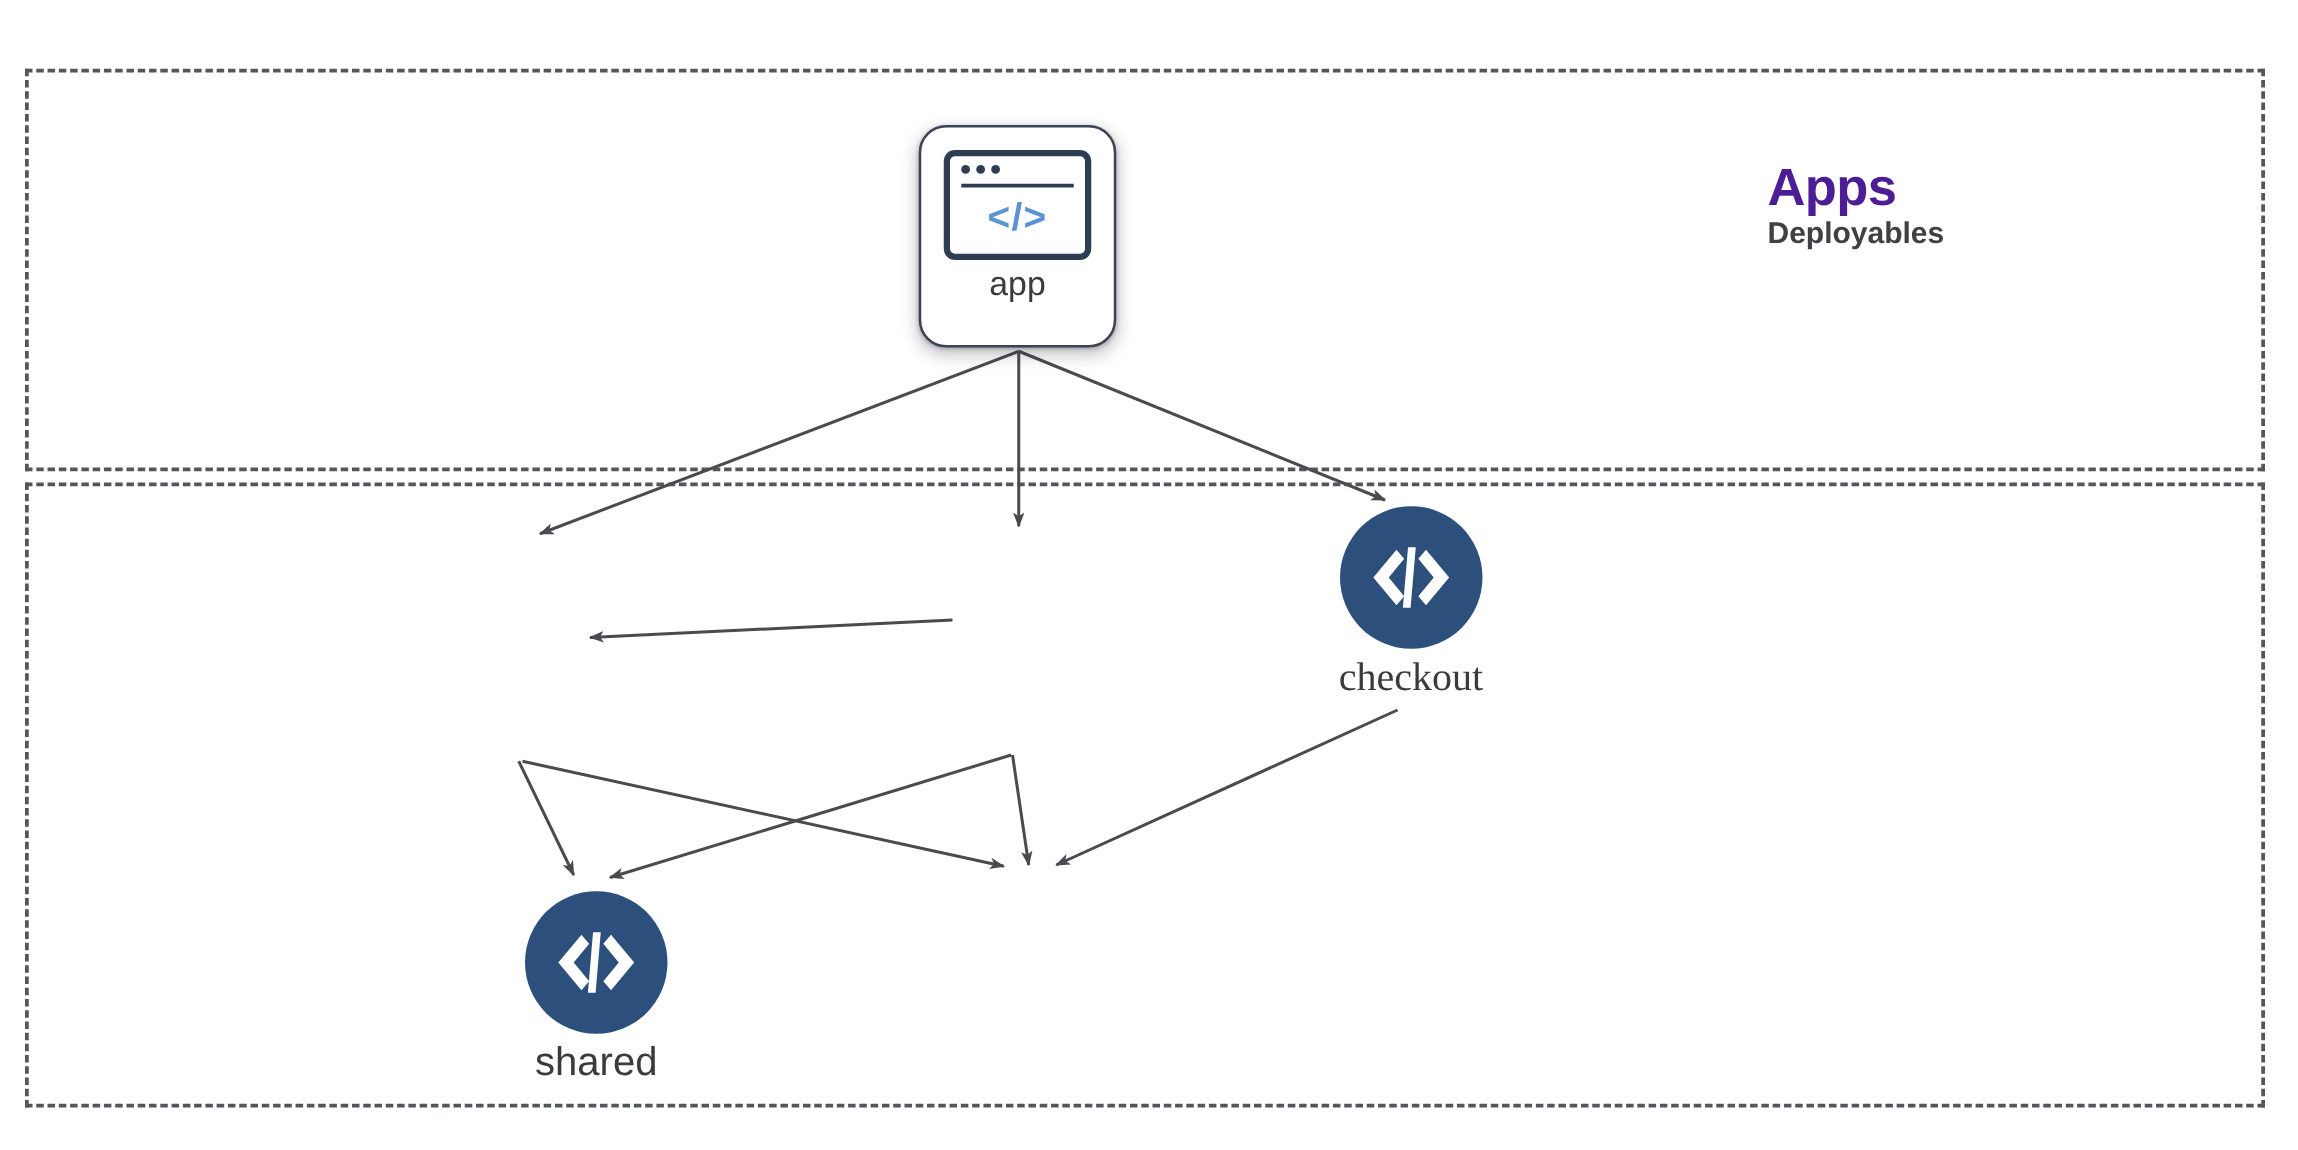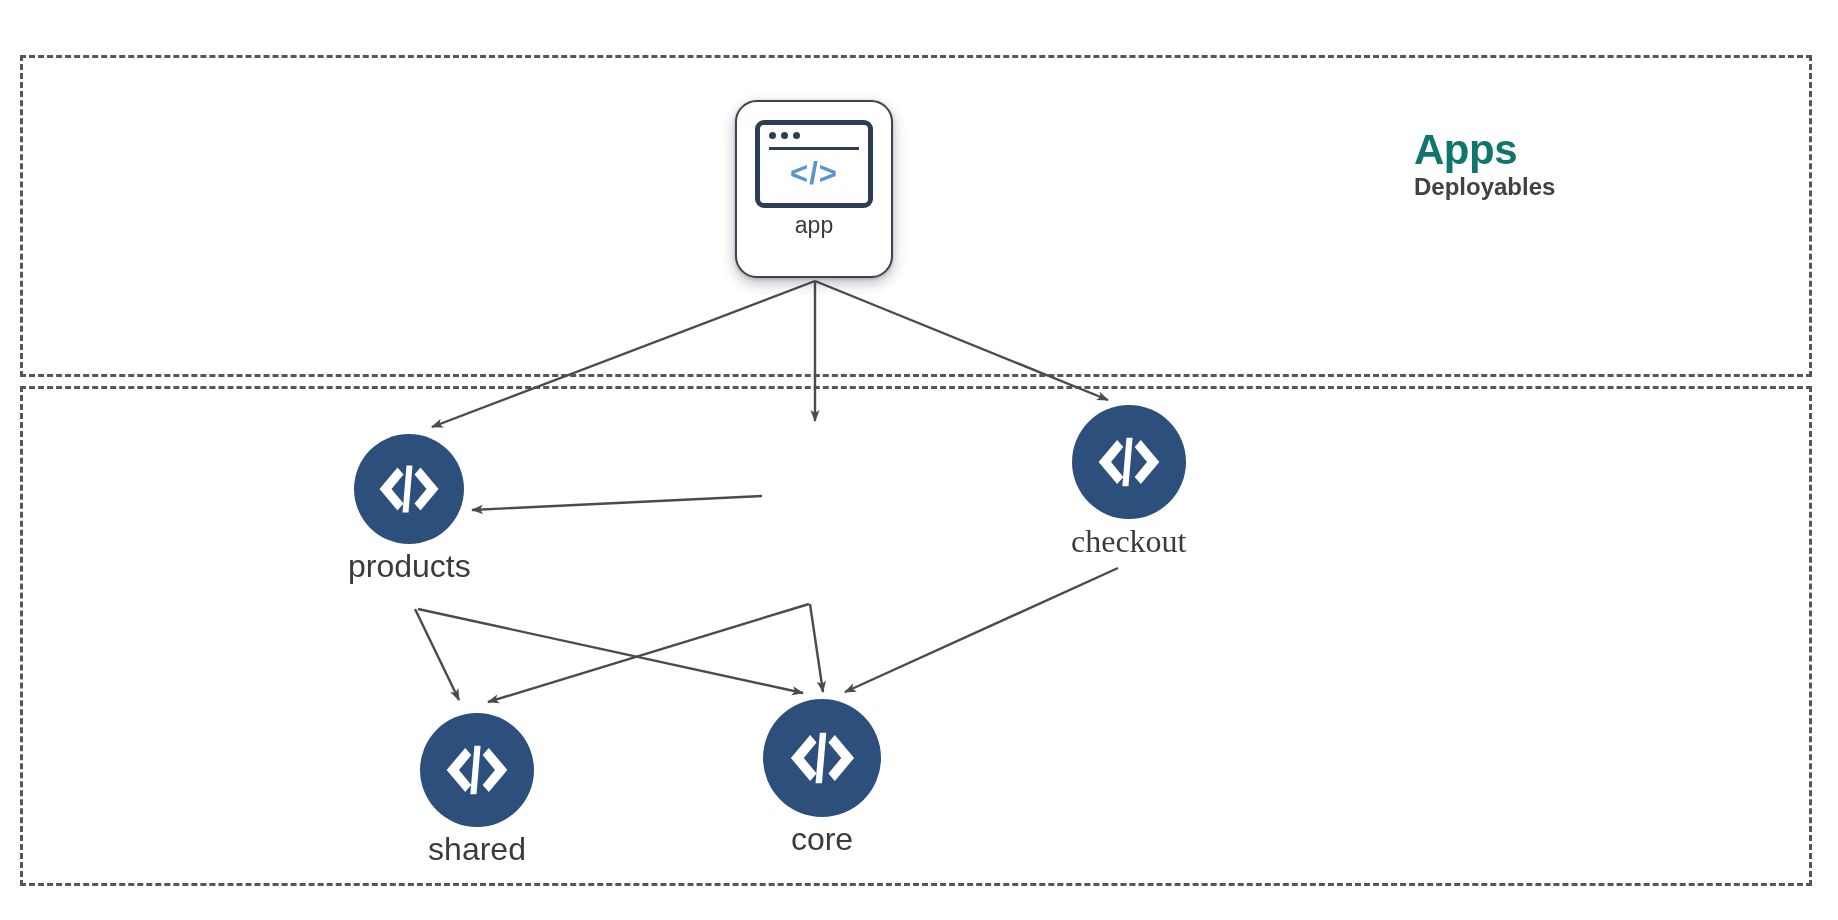--- a/index.html
+++ b/index.html
@@ -45,21 +45,21 @@
   
   .zone-legend {
     position: absolute;
     color: #3b3b3f;
   }
   .zone-title {
     font-size: 42px;
     font-weight: bold;
     letter-spacing: -0.5px;
     line-height: 1.05;
-    color: #0f766e;
+    color: #4c1d95;
   }
   .zone-sub {
     font-size: 24px;
     font-weight: bold;
     line-height: 1.2;
     margin-top: 1px;
     color: #414145;
   }
   #legend-apps { left: 1414px; top: 128px; }
   #legend-libs { left: 1414px; top: 524px; }
@@ -127,21 +127,21 @@
   }
   .browser-code {
     color: #5b93d3;
     font-size: 31px;
     font-weight: bold;
     letter-spacing: 1px;
     margin-top: 20px;
     font-family: "Liberation Sans", "DejaVu Sans", sans-serif;
   }
   #app-label {
-    font-size: 23px;
+    font-size: 27px;
     color: #3b3b3f;
     margin-top: 6px;
     line-height: 1;
   }
 
   
   .lib-node {
     position: absolute;
     display: flex;
     flex-direction: column;
@@ -197,30 +197,20 @@
           <i></i>
           <i></i>
           <i></i>
         </span>
       <span class="browser-rule"></span>
       <span class="browser-code">&lt;/&gt;</span>
     </div>
     <div id="app-label">app</div>
   </div>
 
-  <div class="lib-node" id="node-products" style="left:348px; top:434px;">
-    <div class="lib-circle" style="width:110px;height:110px;">
-      <svg width="70" height="52" viewBox="0 0 70 52">
-        <path d="M23.5 4.5 L5.5 26 L23.5 47.5 L29.5 40.5 L17.5 26 L29.5 11.5 Z" fill="#ffffff"></path>
-        <path d="M46.5 4.5 L64.5 26 L46.5 47.5 L40.5 40.5 L52.5 26 L40.5 11.5 Z" fill="#ffffff"></path>
-        <path d="M38.5 2.5 L32.5 2.5 L28.5 49.5 L34.5 49.5 Z" fill="#ffffff"></path>
-      </svg>
-    </div>
-    <div class="lib-label">products</div>
-  </div>
 
 
   <div class="lib-node" id="node-checkout" style="left:1071px; top:405px;font-family:Liberation Serif, serif;">
     <div class="lib-circle" style="width:114px;height:114px;">
       <svg width="72" height="54" viewBox="0 0 70 52">
         <path d="M23.5 4.5 L5.5 26 L23.5 47.5 L29.5 40.5 L17.5 26 L29.5 11.5 Z" fill="#ffffff"></path>
         <path d="M46.5 4.5 L64.5 26 L46.5 47.5 L40.5 40.5 L52.5 26 L40.5 11.5 Z" fill="#ffffff"></path>
         <path d="M38.5 2.5 L32.5 2.5 L28.5 49.5 L34.5 49.5 Z" fill="#ffffff"></path>
       </svg>
     </div>
@@ -231,30 +221,20 @@
     <div class="lib-circle" style="width:114px;height:114px;">
       <svg width="72" height="54" viewBox="0 0 70 52">
         <path d="M23.5 4.5 L5.5 26 L23.5 47.5 L29.5 40.5 L17.5 26 L29.5 11.5 Z" fill="#ffffff"></path>
         <path d="M46.5 4.5 L64.5 26 L46.5 47.5 L40.5 40.5 L52.5 26 L40.5 11.5 Z" fill="#ffffff"></path>
         <path d="M38.5 2.5 L32.5 2.5 L28.5 49.5 L34.5 49.5 Z" fill="#ffffff"></path>
       </svg>
     </div>
     <div class="lib-label">shared</div>
   </div>
 
-  <div class="lib-node" id="node-core" style="left:763px; top:699px;">
-    <div class="lib-circle" style="width:118px;height:118px;">
-      <svg width="75" height="56" viewBox="0 0 70 52">
-        <path d="M23.5 4.5 L5.5 26 L23.5 47.5 L29.5 40.5 L17.5 26 L29.5 11.5 Z" fill="#ffffff"></path>
-        <path d="M46.5 4.5 L64.5 26 L46.5 47.5 L40.5 40.5 L52.5 26 L40.5 11.5 Z" fill="#ffffff"></path>
-        <path d="M38.5 2.5 L32.5 2.5 L28.5 49.5 L34.5 49.5 Z" fill="#ffffff"></path>
-      </svg>
-    </div>
-    <div class="lib-label">core</div>
-  </div>
 
   <div class="zone-legend" id="legend-apps">
     <div class="zone-title">Apps</div>
     <div class="zone-sub">Deployables</div>
   </div>
 
 
 </div>
 
 </body></html>

